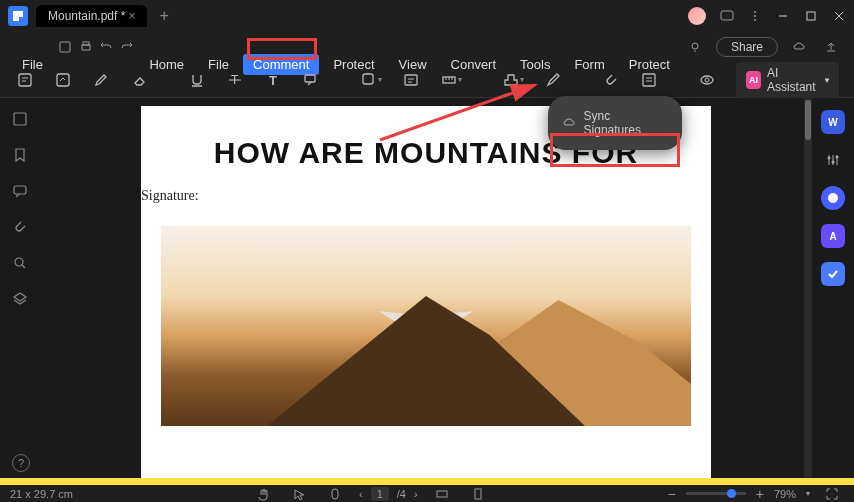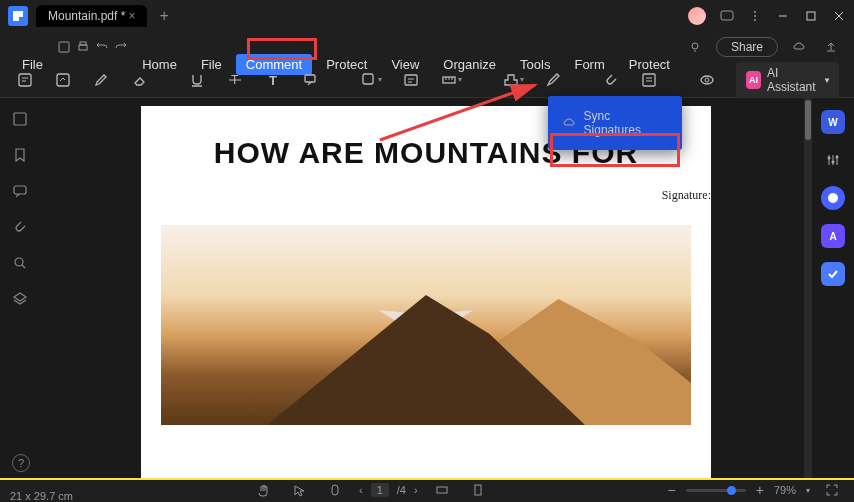--- a/index.html
+++ b/index.html
@@ -23,38 +23,38 @@
 .tool-btn{width:24px;height:24px;display:flex;align-items:center;justify-content:center;cursor:pointer;color:#bbb;position:relative;}
 .tool-sep{width:1px;height:18px;background:#444;}
 .ai-assistant{margin-left:auto;display:flex;align-items:center;gap:6px;background:#2b2b2b;padding:4px 10px;border-radius:4px;font-size:12px;cursor:pointer;}
 .ai-badge{width:18px;height:18px;background:#ec4899;border-radius:4px;display:flex;align-items:center;justify-content:center;font-size:9px;color:#fff;font-weight:bold;}
 .main{display:flex;height:calc(100% - 32px - 30px - 36px - 24px);}
 .left-sidebar{width:40px;background:#1a1a1a;display:flex;flex-direction:column;align-items:center;padding-top:12px;gap:18px;}
 .sidebar-icon{width:18px;height:18px;display:flex;align-items:center;justify-content:center;color:#888;cursor:pointer;}
 .content{flex:1;background:#1a1a1a;display:flex;justify-content:center;padding-top:8px;overflow:hidden;position:relative;}
 .page{width:570px;height:420px;background:#fff;position:relative;overflow:hidden;}
 .page-title{font-size:30px;font-weight:900;letter-spacing:1px;color:#111;text-align:center;margin-top:30px;font-family:Arial Black,sans-serif;}
-.signature-label{text-align:right;margin-top:18px;font-size:12px;color:#222;font-family:serif;}
+.signature-label{text-align:left;margin-top:18px;font-size:14px;color:#222;font-family:serif;}
 .mountain-img{margin:22px 20px 0 20px;height:200px;background:linear-gradient(180deg,#f8f0e8 0%,#f2d8b0 35%,#d8a060 55%,#8b5a2b 75%,#5a3818 100%);position:relative;overflow:hidden;}
 .mountain-img::before{content:"";position:absolute;bottom:0;left:0;right:0;height:70%;background:linear-gradient(135deg,transparent 40%,#6b4423 41%,#8b5a2b 50%,#c89050 60%);clip-path:polygon(0 100%,15% 60%,30% 80%,45% 20%,60% 50%,75% 10%,90% 40%,100% 70%,100% 100%);}
 .mountain-img::after{content:"";position:absolute;bottom:0;left:20%;right:20%;height:65%;background:#4a3018;clip-path:polygon(0 100%,30% 40%,50% 0%,70% 30%,100% 100%);}
 .snow{position:absolute;top:35%;left:35%;width:30%;height:30%;background:#e8e0d8;clip-path:polygon(50% 0,60% 30%,80% 25%,65% 50%,75% 70%,50% 55%,25% 70%,35% 50%,20% 25%,40% 30%);}
 .right-sidebar{width:42px;background:#1a1a1a;display:flex;flex-direction:column;align-items:center;padding-top:12px;gap:14px;}
 .right-icon{width:24px;height:24px;border-radius:6px;display:flex;align-items:center;justify-content:center;cursor:pointer;font-size:12px;}
 .scrollbar-track{position:absolute;right:0;top:0;bottom:0;width:8px;background:#2a2a2a;}
 .scrollbar-thumb{position:absolute;right:1px;top:2px;width:6px;height:40px;background:#666;border-radius:3px;}
-.statusbar{height:24px;background:#1f1f1f;display:flex;align-items:flex-end;padding:0 10px;font-size:11px;color:#999;border-top:2px solid #fde047;}
+.statusbar{height:24px;background:#1f1f1f;display:flex;align-items:center;padding:0 10px;font-size:11px;color:#999;border-top:7px solid #fde047;}
 .status-left{flex:0 0 auto;}
 .status-center{flex:1;display:flex;justify-content:center;align-items:center;gap:12px;}
 .status-right{display:flex;align-items:center;gap:10px;}
 .page-nav{display:flex;align-items:center;gap:8px;}
 .zoom-slider{width:60px;height:3px;background:#444;position:relative;border-radius:2px;}
 .zoom-thumb{position:absolute;right:10px;top:-3px;width:9px;height:9px;background:#3a7bff;border-radius:50%;}
 .help-icon{position:absolute;left:12px;bottom:30px;width:18px;height:18px;border:1px solid #666;border-radius:50%;display:flex;align-items:center;justify-content:center;font-size:11px;color:#888;}
-.dropdown-menu{position:absolute;top:96px;left:548px;width:134px;background:#1d4ed8;border-radius:3px;padding:6px;box-shadow:0 4px 16px rgba(0,0,0,.5);z-index:100;}
+.dropdown-menu{position:absolute;top:96px;left:548px;width:134px;background:#404040;border-radius:18px;padding:6px;box-shadow:0 4px 16px rgba(0,0,0,.5);z-index:100;}
 .dropdown-item{padding:7px 8px;display:flex;align-items:center;gap:8px;font-size:12px;color:#ccc;cursor:pointer;border-radius:4px;}
 .red-box-1{position:absolute;top:38px;left:247px;width:70px;height:22px;border:3px solid #e84040;z-index:200;pointer-events:none;}
 .red-box-2{position:absolute;top:133px;left:550px;width:130px;height:34px;border:3px solid #e84040;z-index:200;pointer-events:none;}
 .red-arrow{position:absolute;top:80px;left:370px;z-index:150;pointer-events:none;}
 svg{display:block;}
 </style>
 </head>
 <body>
 
 <div class="titlebar">
@@ -118,21 +118,21 @@
   <span class="menu-icon-btn">
       <svg width="14" height="14">
         <path d="M10 7 L12 5 L10 3 M12 5 L5 5 Q2 5 2 8" fill="none" stroke="#999"></path>
       </svg>
     </span>
   <span class="menu-item">Home</span>
   <span class="menu-item">File</span>
   <span class="menu-item active">Comment</span>
   <span class="menu-item">Protect</span>
   <span class="menu-item">View</span>
-  <span class="menu-item">Organize</span>
+  <span class="menu-item">Convert</span>
   <span class="menu-item">Tools</span>
   <span class="menu-item">Form</span>
   <span class="menu-item">Protect</span>
   <div class="menubar-right">
     <span class="menu-icon-btn">
         <svg width="14" height="14">
           <circle cx="7" cy="6" r="3" fill="none" stroke="#999"></circle>
           <line x1="7" y1="10" x2="7" y2="12" stroke="#999"></line>
         </svg>
       </span>

